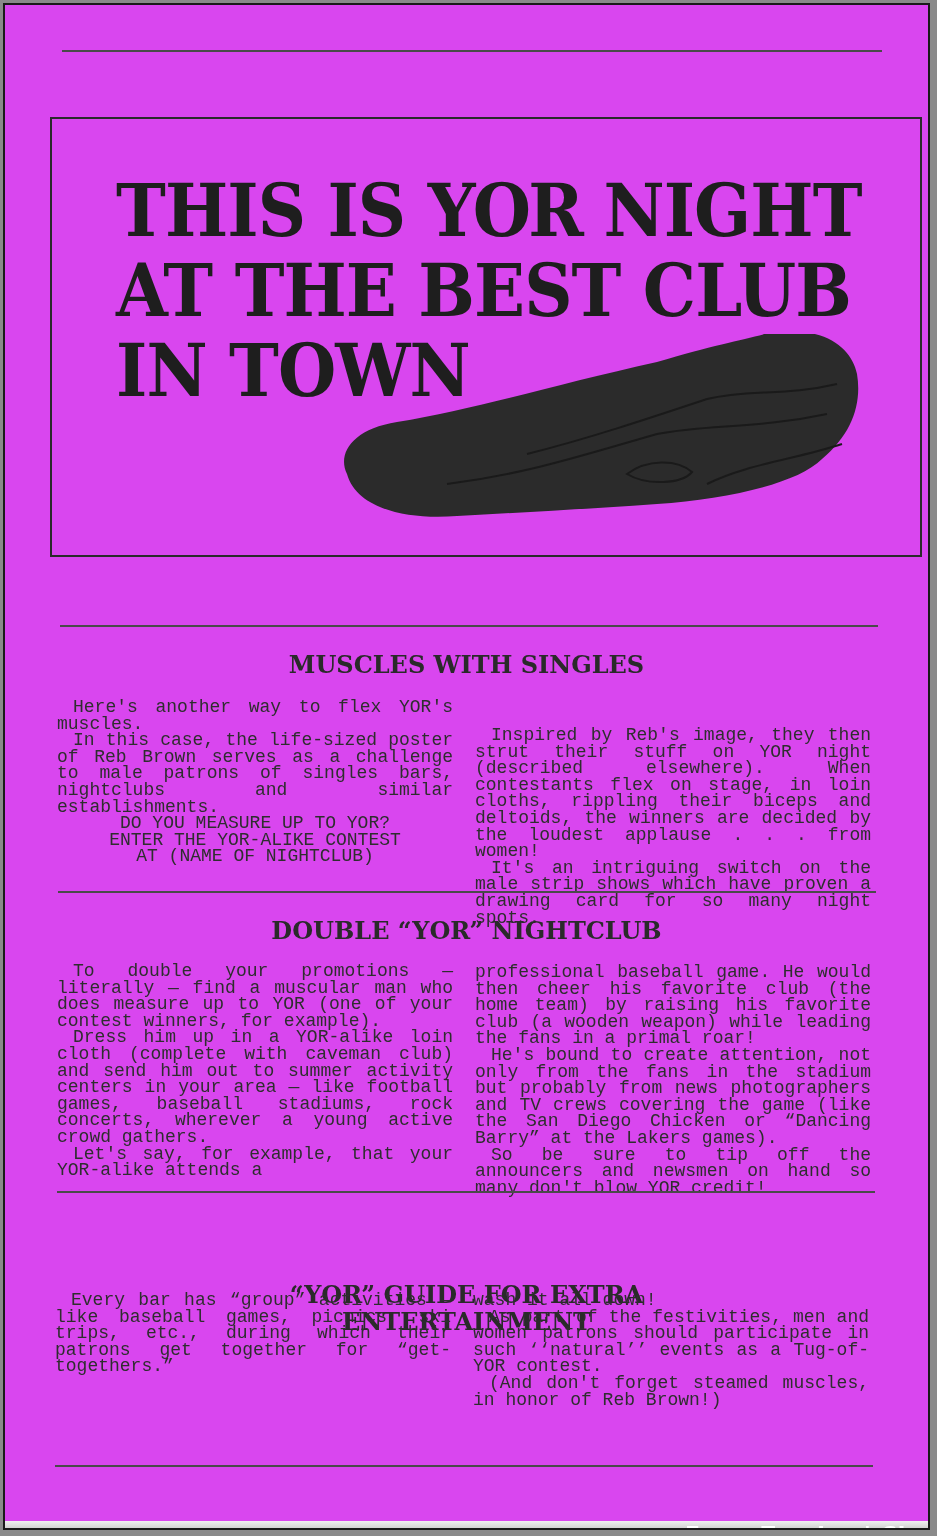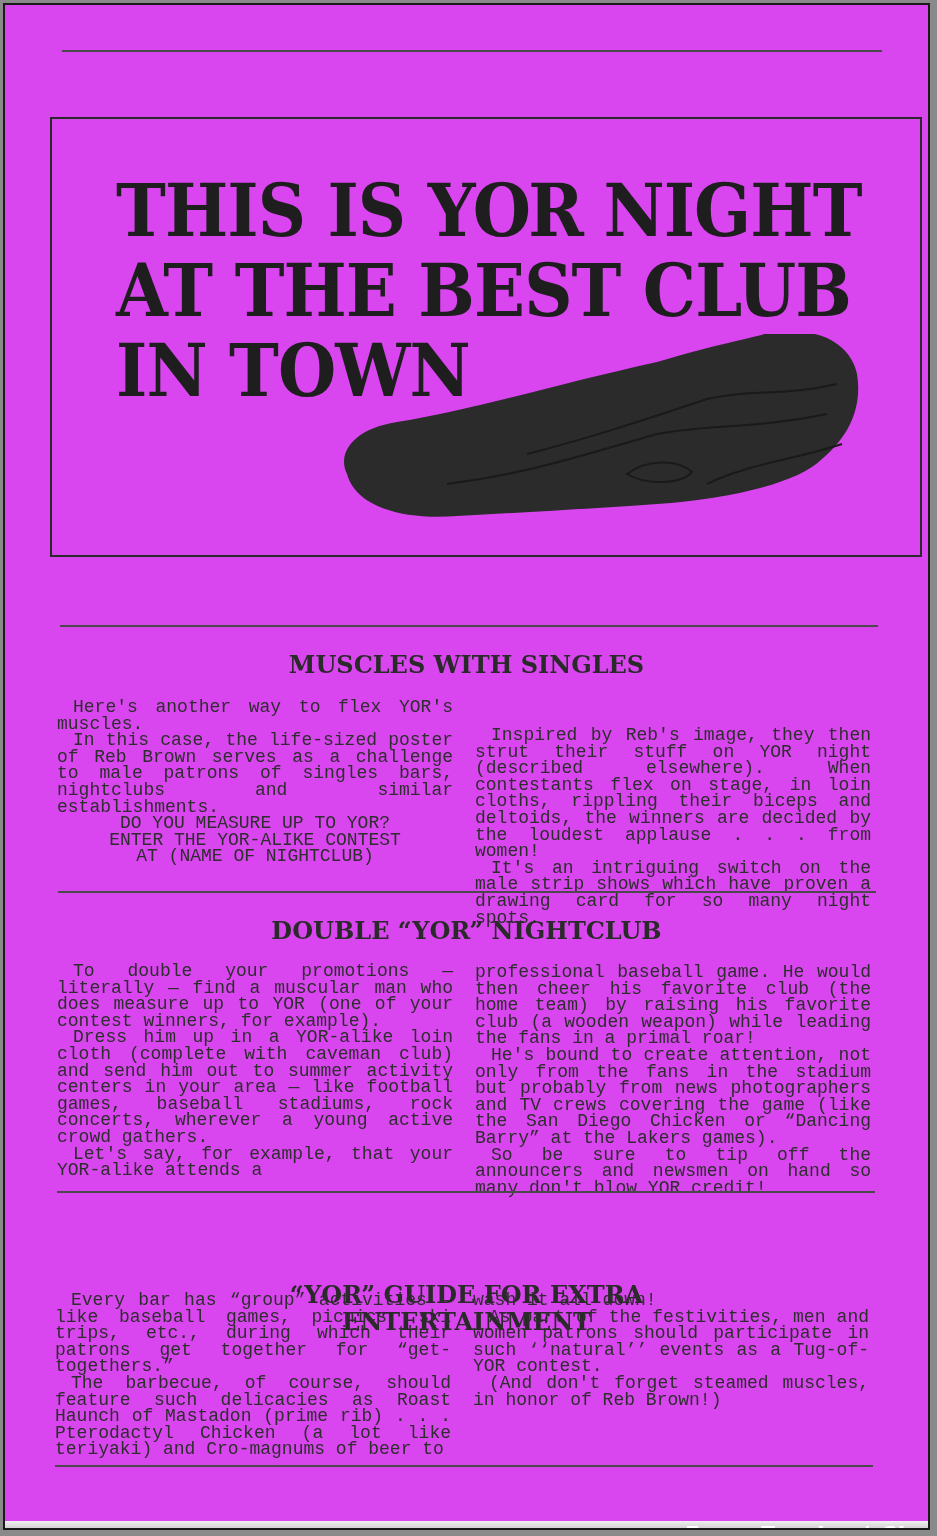--- a/index.html
+++ b/index.html
@@ -111,21 +111,20 @@
     <p>So be sure to tip off the announcers and newsmen on hand so many don't blow YOR credit!</p>
   </div>
 
   <div class="rule" style="left:52px; top:1186px; width:818px;"></div>
   <h2 class="section-title" style="top:1276px;">
     <span>“YOR” GUIDE FOR EXTRA</span><br>
     <span>ENTERTAINMENT</span>
   </h2>
   <div class="col" style="left:50px; top:1287px;">
     <p>Every bar has “group” activities — like baseball games, picnics, ski trips, etc., during which their patrons get together for “get-togethers.”</p>
-    <p>The barbecue, of course, should feature such delicacies as Roast Haunch of Mastadon (prime rib) . . . Pterodactyl Chicken (a lot like teriyaki) and Cro-magnums of beer to</p>
   </div>
   <div class="col" style="left:468px; top:1287px;">
     <p class="noindent">wash it all down!</p>
     <p>As part of the festivities, men and women patrons should participate in such ‘‘natural’’ events as a Tug-of-YOR contest.</p>
     <p>(And don't forget steamed muscles, in honor of Reb Brown!)</p>
   </div>
 
   <div class="rule" style="left:50px; top:1460px; width:818px;"></div>
 
   <div class="bottom-shade"></div>

